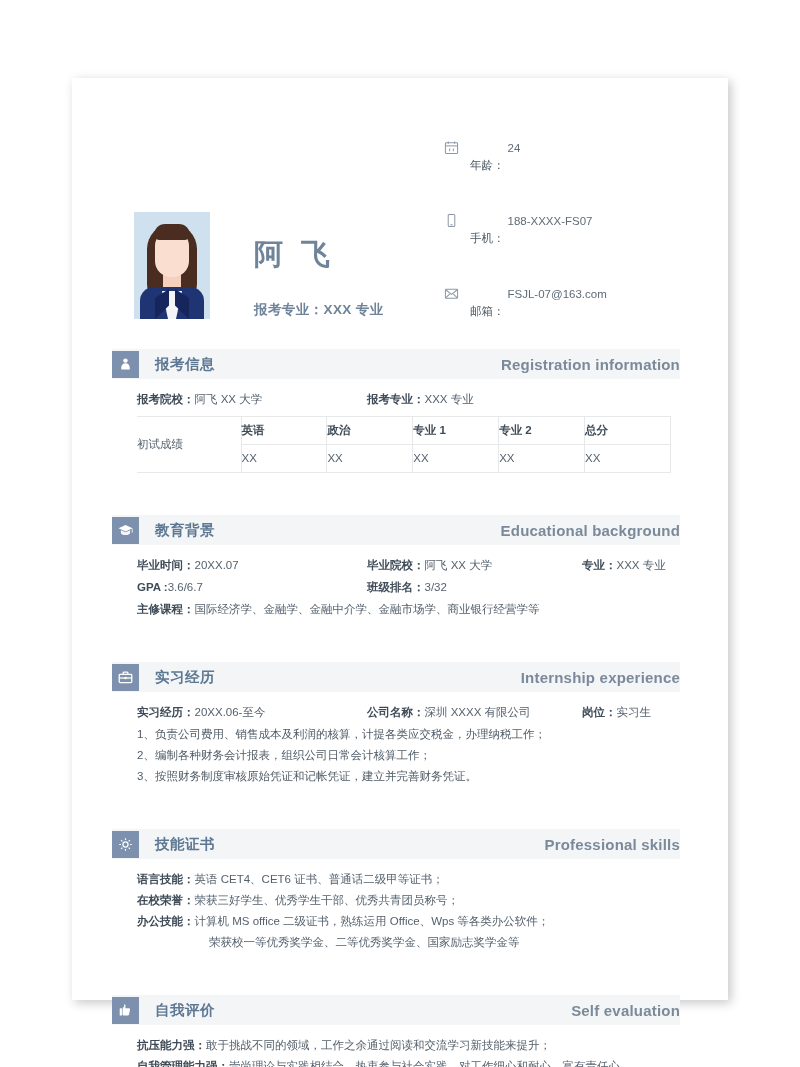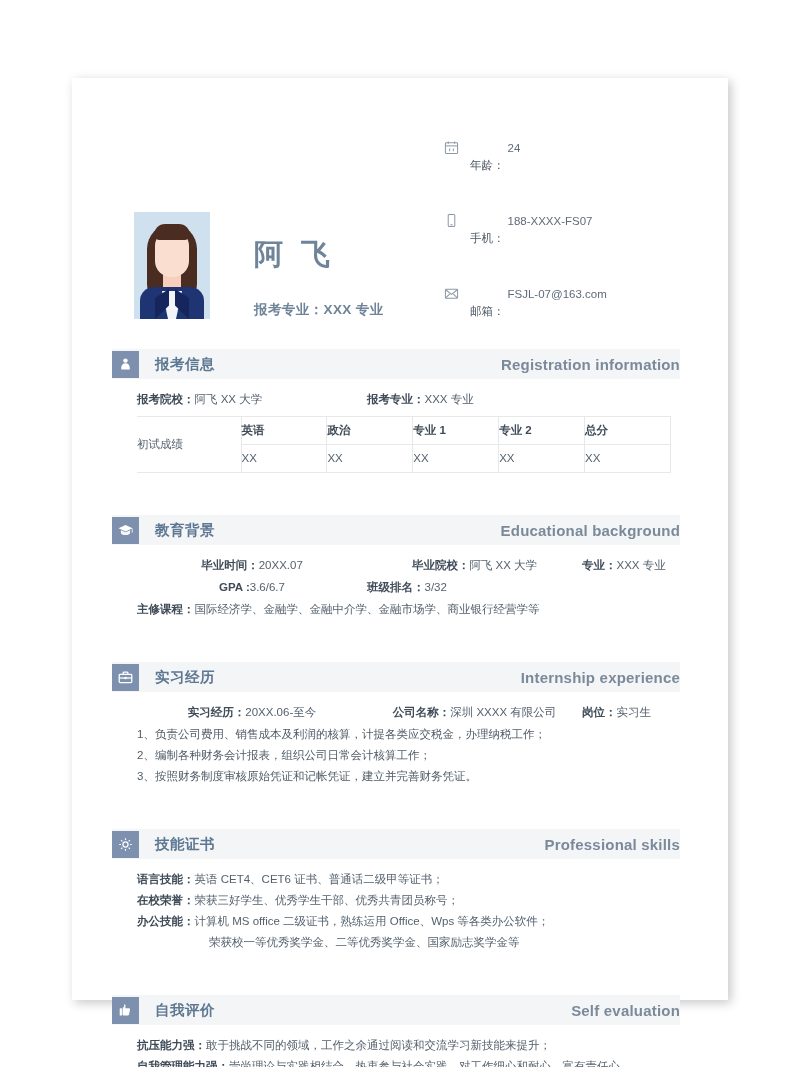--- a/index.html
+++ b/index.html
@@ -218,21 +218,21 @@
     font-size: 11.5px;
     color: #55616d;
     height: 28px;
   }
   table.score td.hdr { font-weight: bold; color: #3f4b57; }
   table.score td.rowlabel {
     border-left: none;
     color: #55616d;
   }
 
-  .mb2 { margin-bottom: 1px; text-align: center; }
+  .mb2 { margin-bottom: 1px; }
   .sec-gap { height: 26px; }
 </style>
 </head>
 <body>
 
 <div class="page">
 
 
   <div class="profile">
 

